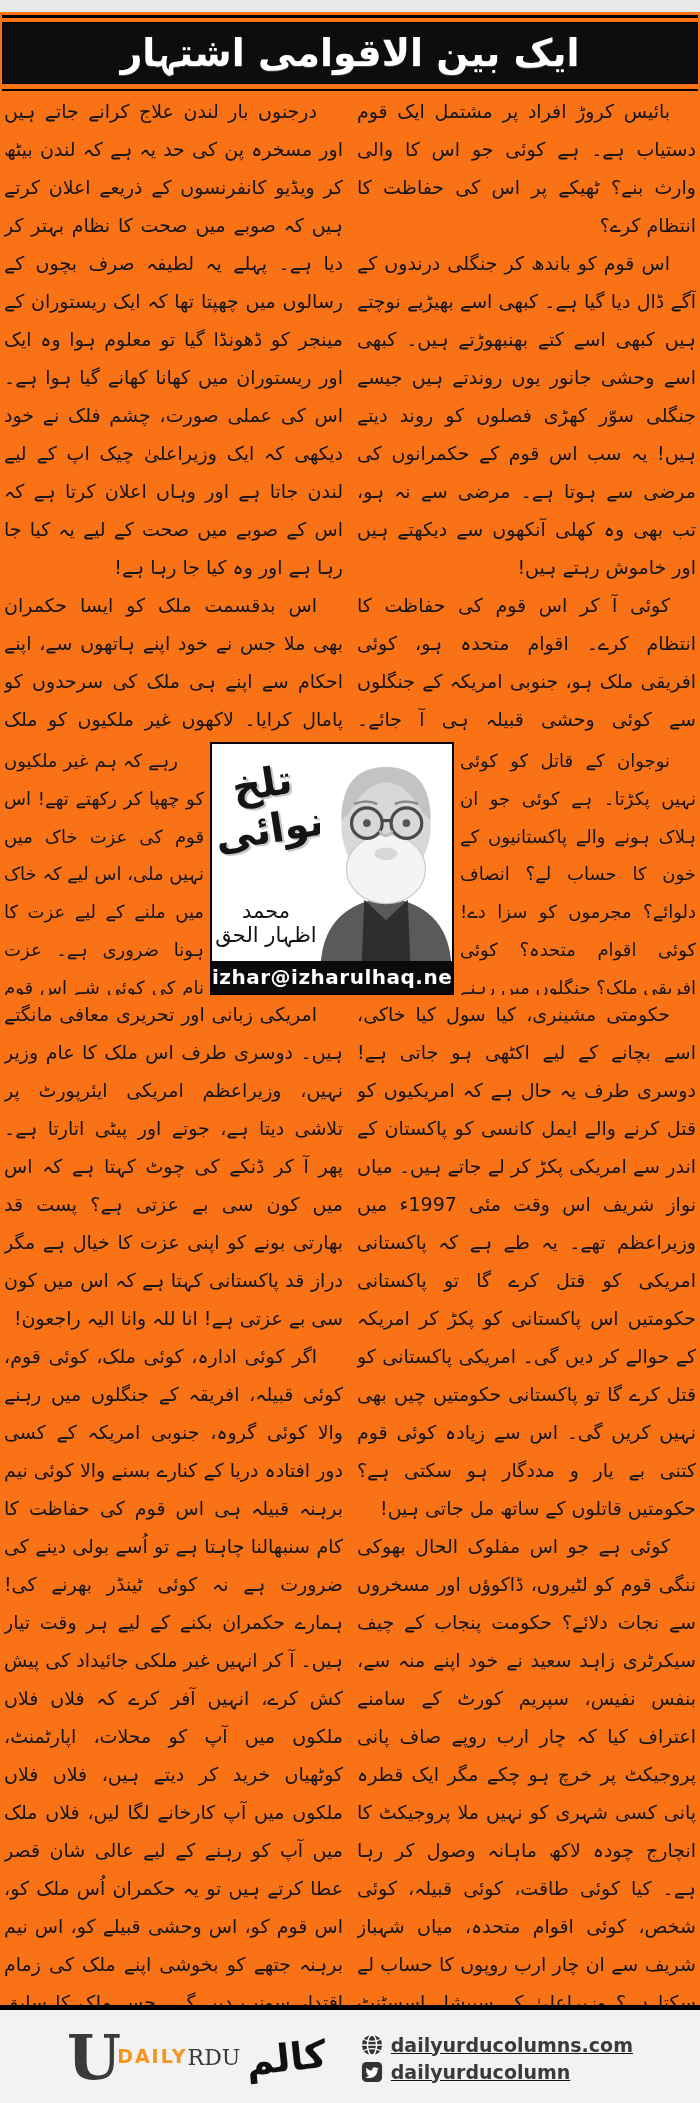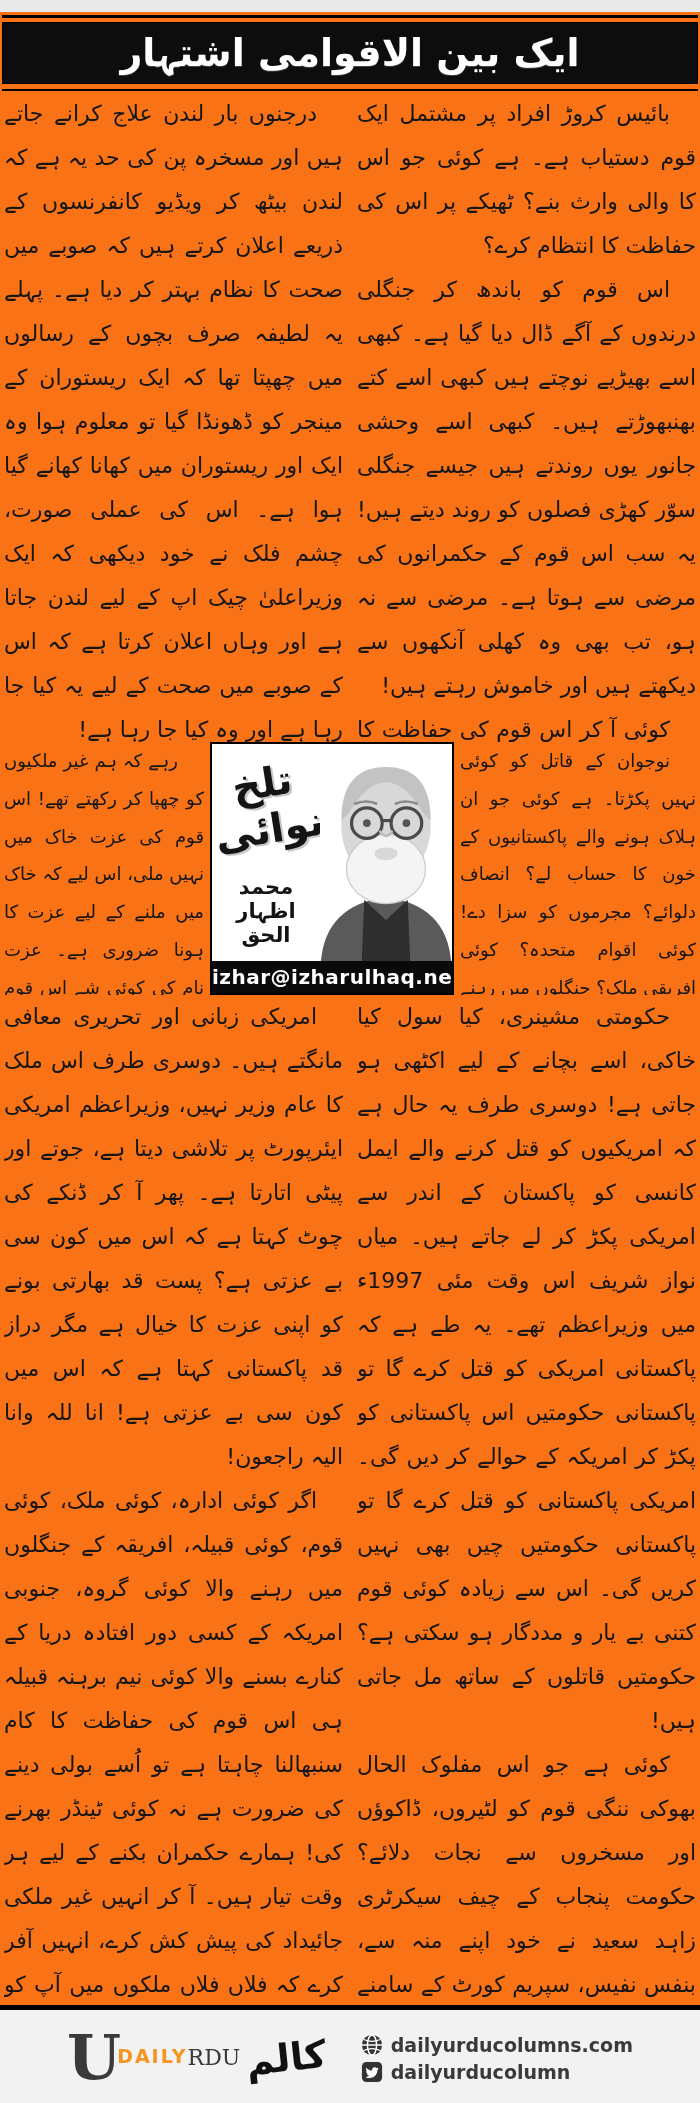--- a/index.html
+++ b/index.html
@@ -26,21 +26,21 @@
   .rule-bottom { height:2px; margin-top:5px; }
 
   
   .article { direction:rtl; padding:0 4px; }
   .band { display:flex; direction:rtl; }
   .band-top    { height:650px; gap:14px; }
   .band-middle { height:253px; gap:6px; }
   .band-bottom { height:1010px; gap:14px; }
   .col { flex:1 1 0; overflow:hidden; }
   .col p, .strip p {
-    font-size:22px; line-height:2.0; text-align:justify; text-indent:26px;
+    font-size:19px; line-height:2.0; text-align:justify; text-indent:26px;
     color:#161616;
   }
   .strip { overflow:hidden; }
   .strip-right { width:236px; flex:none; }
   .strip-left  { width:200px; flex:none; }
   .strip p { font-size:18px; line-height:2.1; }
 
   
   .author-box {
     width:244px; flex:none; border:2px solid #000; background:#fff;
@@ -49,21 +49,21 @@
   .box-top { flex:1; display:flex; direction:ltr; overflow:hidden; }
   .box-text {
     width:45%; display:flex; flex-direction:column; justify-content:space-between;
     align-items:center; padding:10px 2px 8px 2px;
   }
   .column-title {
     font-size:40px; font-weight:bold; direction:rtl; text-align:center;
     transform:rotate(-9deg); line-height:1.15; margin-top:6px;
     text-shadow:2px 2px 0 #c8c8c8;
   }
-  .author-name { font-size:21px; font-weight:bold; direction:rtl; text-align:center; padding-bottom:6px; }
+  .author-name { font-size:21px; font-weight:normal; direction:rtl; text-align:center; padding-bottom:6px; }
   .box-photo { width:55%; position:relative; }
   .box-photo svg { width:100%; height:100%; display:block; }
   .email-bar {
     height:32px; background:#0a0a0a; color:#fff; text-align:center;
     font-size:20px; font-weight:bold; line-height:32px; letter-spacing:0.5px;
     font-family:"DejaVu Sans", sans-serif; direction:ltr;
   }
 
   
   .footer-rule { height:5px; background:#000; }
@@ -83,21 +83,21 @@
   }
   .logo-rdu {
     font-family:"DejaVu Serif", serif; font-weight:normal; font-size:22px;
     color:#3a3a3a; line-height:1;
   }
   .logo-urdu {
     font-size:38px; font-weight:bold; color:#111; direction:rtl; margin-left:6px;
     transform:rotate(-6deg);
   }
   .social { display:flex; flex-direction:column; gap:5px; direction:ltr; }
-  .social-row { display:flex; gap:8px; }
+  .social-row { display:flex; gap:8px;text-decoration:underline; }
   .social-row .icon { width:22px; height:22px; flex:none; }
   .social-label {
     font-size:19px; font-weight:bold; color:#3a3a3a; letter-spacing:0;
     font-family:"DejaVu Sans", sans-serif;
   }
   .footer-bottom-bar { height:9px; background:#000; }
 </style>
 </head>
 <body>
 

